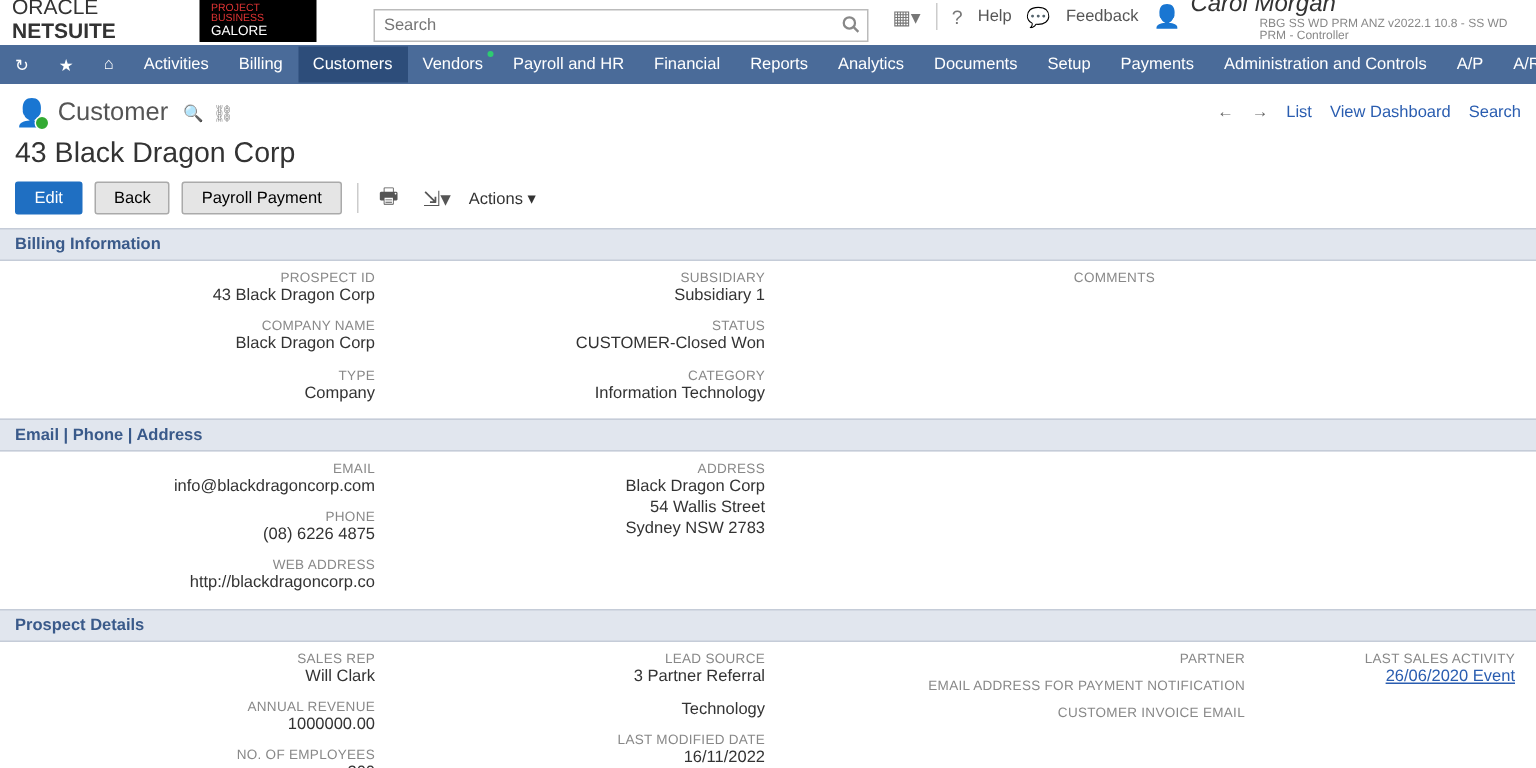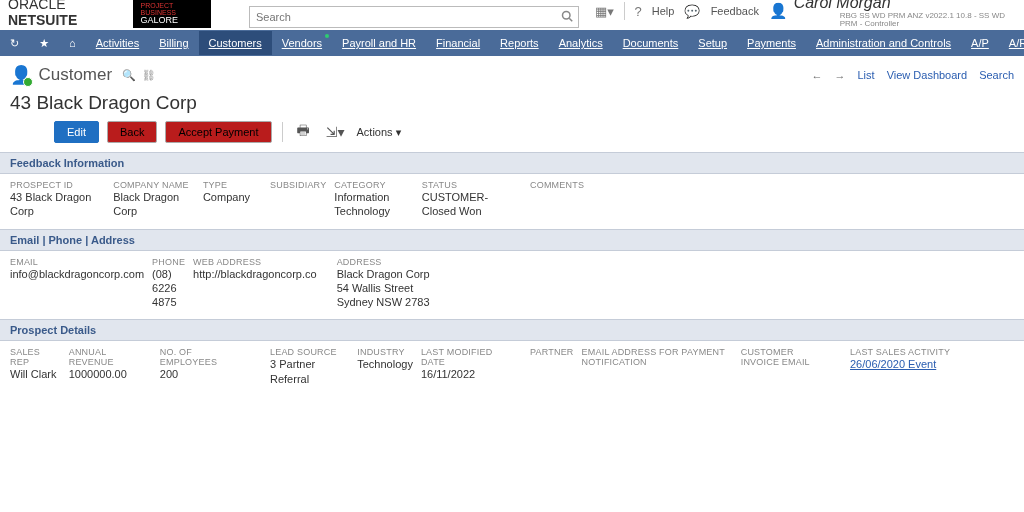--- a/index.html
+++ b/index.html
@@ -20,50 +20,50 @@
   .top-icons .ic { font-size: 13px; color: #777; }
   .top-icons .divider { width:1px; height:18px; background:#ccc; }
   .userblock { display: flex; align-items: center; gap: 6px; }
   .userblock .uicon { font-size: 15px; color: #888; }
   .userblock .uname { font-size: 16px; color: #333; font-style: italic; }
   .userblock .urole { font-size: 8px; color: #888; line-height: 1; margin-left: 46px; }
   
   
   .bluenav { background: #4a6b99; color: #fff; display: flex; align-items: center; height: 26px; font-size: 11px; }
   .bluenav .nicon { padding: 0 10px; display:flex; align-items:center; justify-content:center; height:26px; cursor:pointer; }
-  .bluenav .nitem { padding: 0 10px; height:24px; display:flex; align-items:center; cursor:pointer; white-space:nowrap; position:relative;text-decoration:underline; }
+  .bluenav .nitem { padding: 0 10px; height:24px; display:flex; align-items:center; cursor:pointer; white-space:nowrap; position:relative; }
   .bluenav .nitem.active { background: #2d4d7a; }
   .bluenav .nitem .dot { position:absolute; top:3px; right:3px; width:4px; height:4px; background:#2ecc71; border-radius:50%; }
   .bluenav .flex1 { flex:1; }
   
   
   .page-head { padding: 8px 10px 4px; }
   .page-head-row1 { display:flex; align-items:center; gap:6px; }
   .page-head-row1 .entity-icon { font-size:18px; color:#6b8fb8; position:relative; }
   .page-head-row1 .entity-icon::after { content:''; position:absolute; right:-1px; bottom:-1px; width:8px; height:8px; background:#3a3; border-radius:50%; border:1px solid #fff; }
   .page-head-row1 .label { font-size: 17px; color:#555; font-weight:400; }
   .page-head-row1 .small-icons { font-size:11px; color:#888; display:flex; gap:6px; margin-left:4px; }
   .page-head-row1 .flex1 { flex:1; }
   .page-head-row1 .nav-icons { display:flex; gap:12px; align-items:center; color:#666; font-size:11px; }
   .page-title { font-size: 19px; color:#333; padding: 2px 10px 6px; }
   
   
-  .toolbar { padding: 0 26px 8px; display:flex; align-items:center; gap:8px;margin-left:28px; }
-  .btn { border:1px solid #aaa; background:#b91c1c; padding:4px 12px; font-size:11px; cursor:pointer; border-radius:2px; }
+  .toolbar { padding: 0 10px 8px; display:flex; align-items:center; gap:8px; }
+  .btn { border:1px solid #aaa; background:#e5e5e5; padding:4px 12px; font-size:11px; cursor:pointer; border-radius:2px; }
   .btn.primary { background:#1f6fc2; color:#fff; border-color:#1f6fc2; }
   .toolbar .sep { width:1px; height:20px; background:#ccc; margin:0 2px; }
   .toolbar .ticon { font-size:14px; color:#555; cursor:pointer; padding:0 4px; }
   .toolbar .actions { font-size:11px; color:#333; cursor:pointer; }
   
   
   .section-bar { background:#e1e6ee; color:#3a5a8a; font-size:11px; font-weight:bold; padding:4px 10px; border-top:1px solid #c5ccd8; border-bottom:1px solid #c5ccd8; }
   
   
   .field-grid { display:flex; padding:6px 10px 10px; gap:20px; }
-  .col { flex:0 0 240px; display:flex; flex-direction:row; gap:8px; }
+  .col { flex:0 0 240px; display:flex; flex-direction:column; gap:8px;text-align:right; }
   .field .flabel { font-size:9px; color:#888; text-transform:uppercase; letter-spacing:0.2px; }
   .field .fval { font-size:11px; color:#333; line-height:1.3; }
   .field .fval a { text-decoration:underline; }
 
   svg { display:block; }
 </style>
 </head>
 <body>
 
 <div class="topbar">
@@ -143,54 +143,55 @@
       <a>View Dashboard</a>
       <a>Search</a>
     </span>
   </div>
 </div>
 <div class="page-title">43 Black Dragon Corp</div>
 
 <div class="toolbar">
   <button class="btn primary">Edit</button>
   <button class="btn">Back</button>
-  <button class="btn">Accept Payment</button>
+  <button class="btn">Payroll Payment</button>
   <span class="sep"></span>
   <span class="ticon">🖶</span>
   <span class="ticon">⇲▾</span>
   <span class="actions"><span>Actions</span> ▾</span>
 </div>
 
-<div class="section-bar">Feedback Information</div>
+<div class="section-bar">Billing Information</div>
 <div class="field-grid">
   <div class="col">
     <div class="field">
         <div class="flabel">PROSPECT ID</div>
         <div class="fval">43 Black Dragon Corp</div>
       </div>
     <div class="field">
         <div class="flabel">COMPANY NAME</div>
         <div class="fval">Black Dragon Corp</div>
       </div>
     <div class="field">
         <div class="flabel">TYPE</div>
         <div class="fval">Company</div>
       </div>
   </div>
   <div class="col">
     <div class="field">
         <div class="flabel">SUBSIDIARY</div>
+        <div class="fval">Subsidiary 1</div>
+      </div>
+    <div class="field">
+        <div class="flabel">STATUS</div>
+        <div class="fval">CUSTOMER-Closed Won</div>
       </div>
     <div class="field">
         <div class="flabel">CATEGORY</div>
         <div class="fval">Information Technology</div>
-      </div>
-    <div class="field">
-        <div class="flabel">STATUS</div>
-        <div class="fval">CUSTOMER-Closed Won</div>
       </div>
   </div>
   <div class="col">
     <div class="field">
         <div class="flabel">COMMENTS</div>
       </div>
   </div>
 </div>
 
 <div class="section-bar">Email | Phone | Address</div>
@@ -236,21 +237,20 @@
         <div class="flabel">NO. OF EMPLOYEES</div>
         <div class="fval">200</div>
       </div>
   </div>
   <div class="col">
     <div class="field">
         <div class="flabel">LEAD SOURCE</div>
         <div class="fval">3 Partner Referral</div>
       </div>
     <div class="field">
-        <div class="flabel">INDUSTRY</div>
         <div class="fval">Technology</div>
       </div>
     <div class="field">
         <div class="flabel">LAST MODIFIED DATE</div>
         <div class="fval">16/11/2022</div>
       </div>
   </div>
   <div class="col" style="flex:0 0 300px">
     <div class="field">
         <div class="flabel">PARTNER</div>

